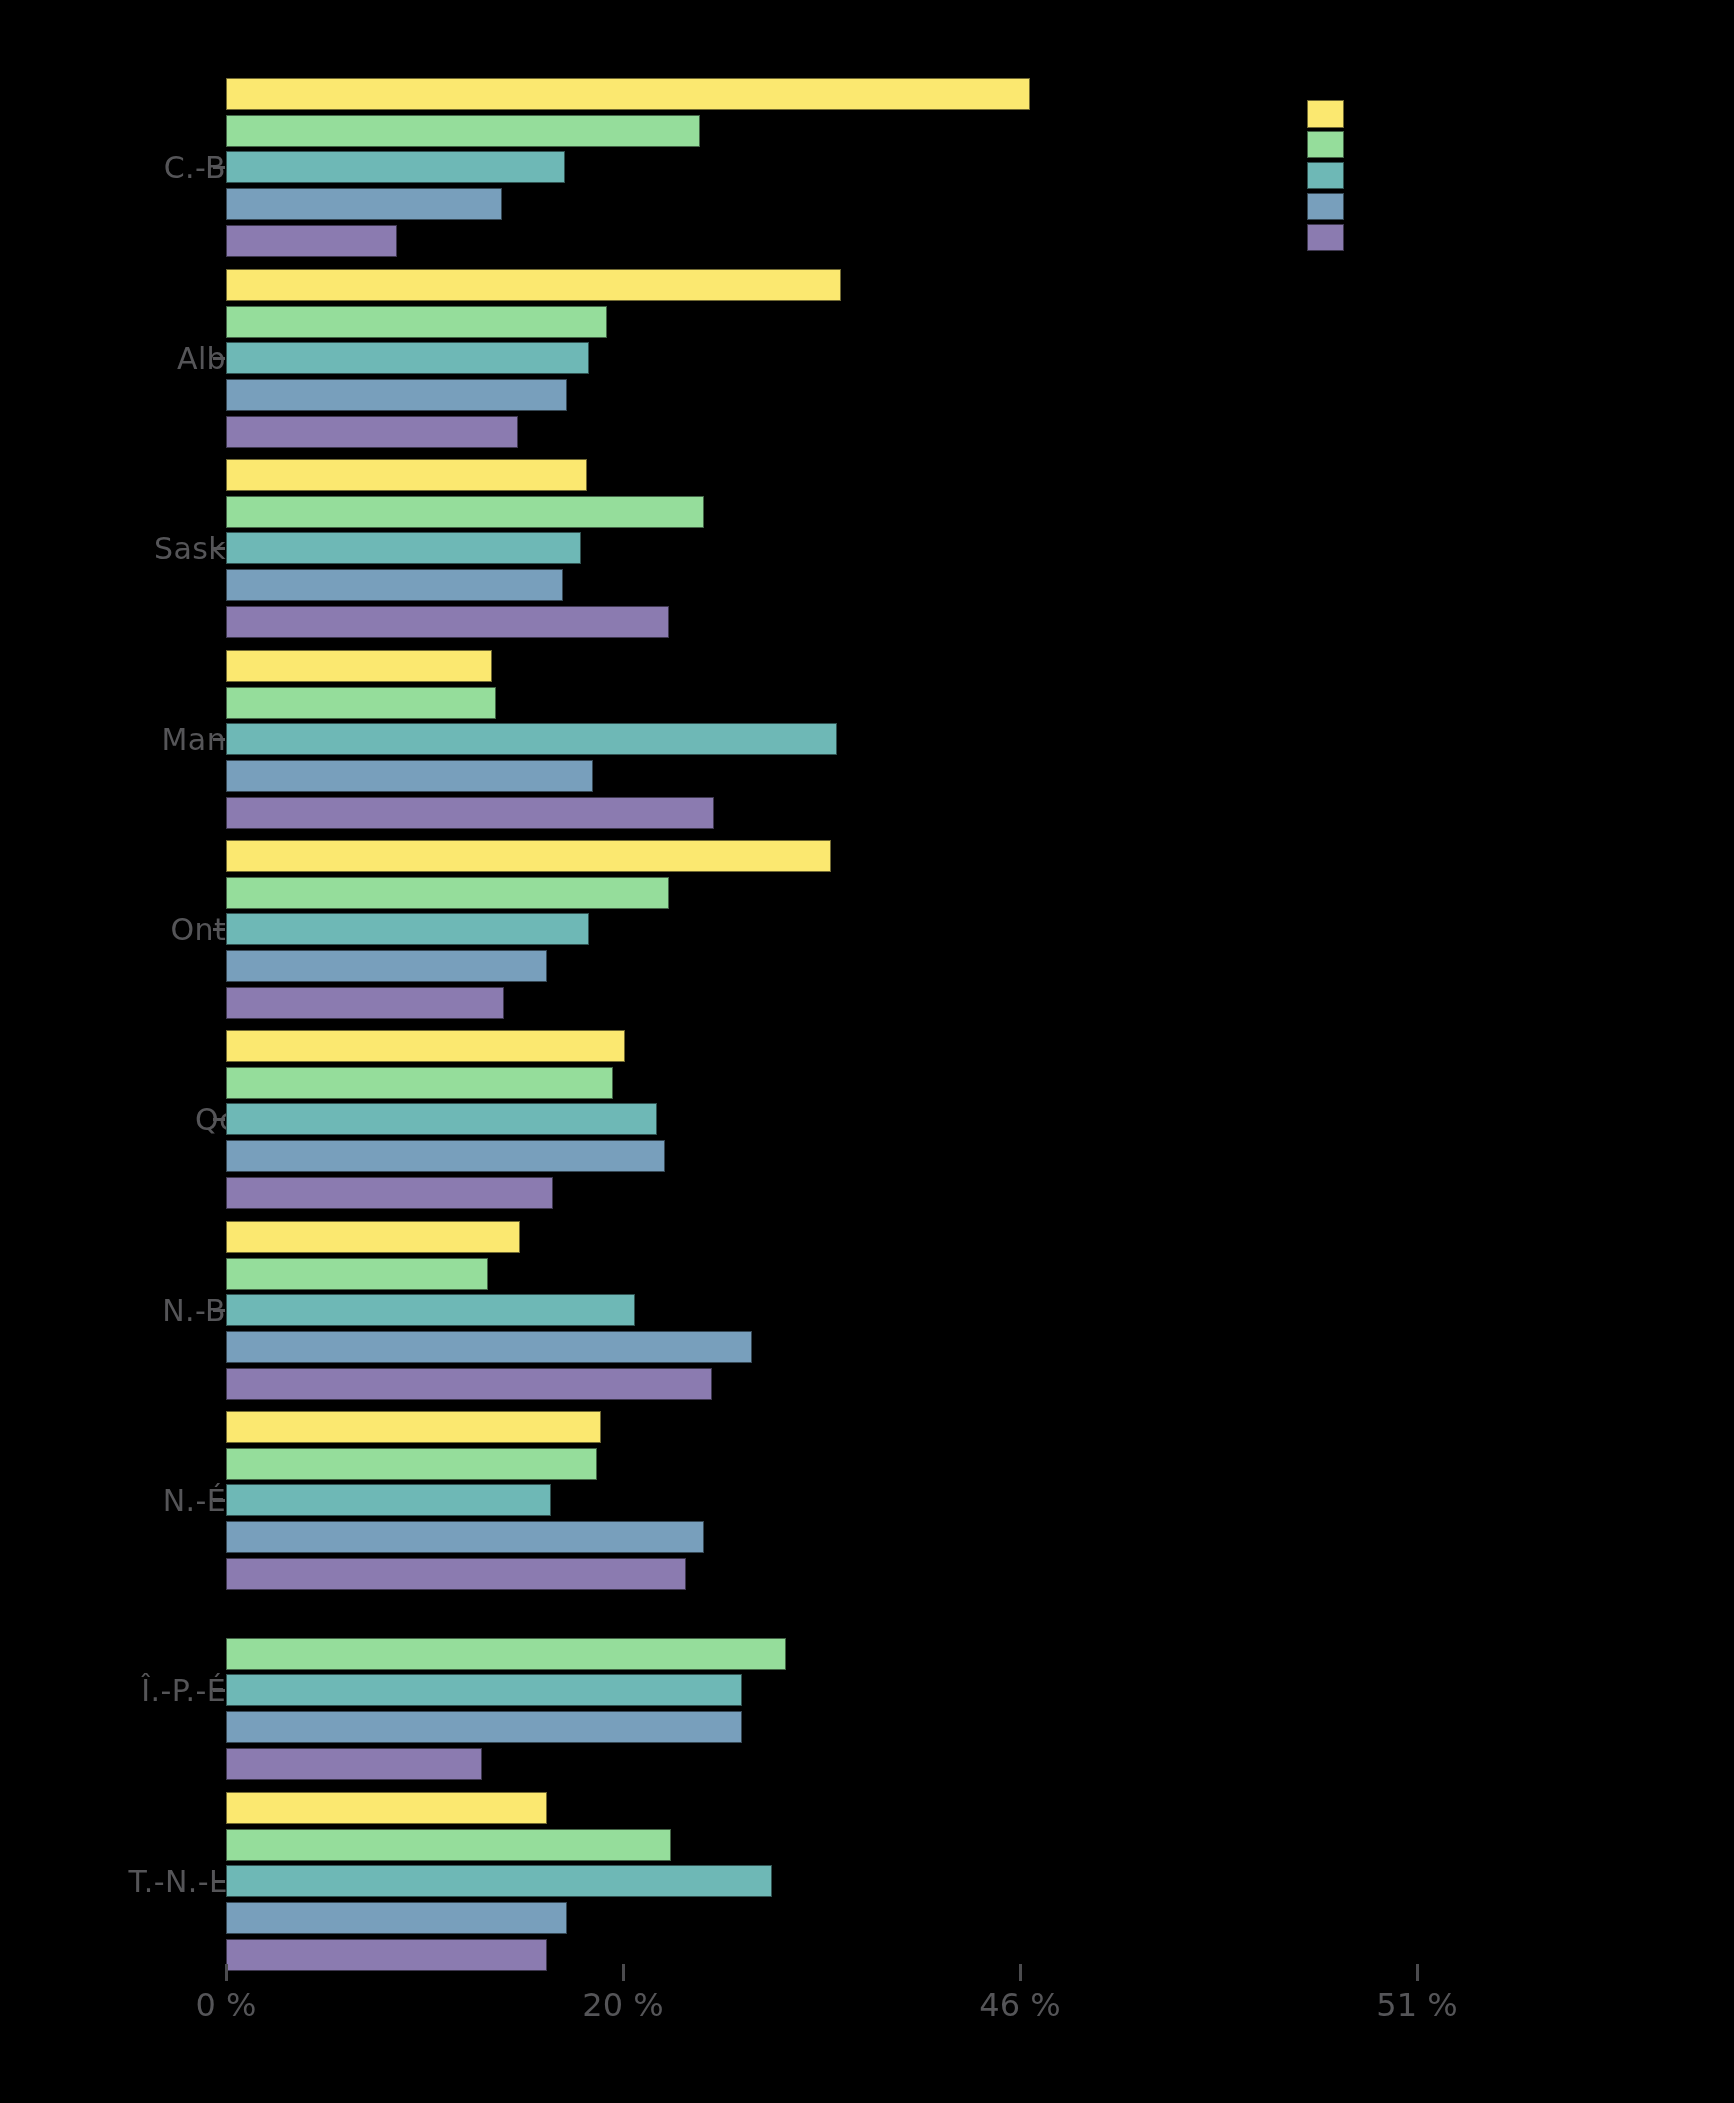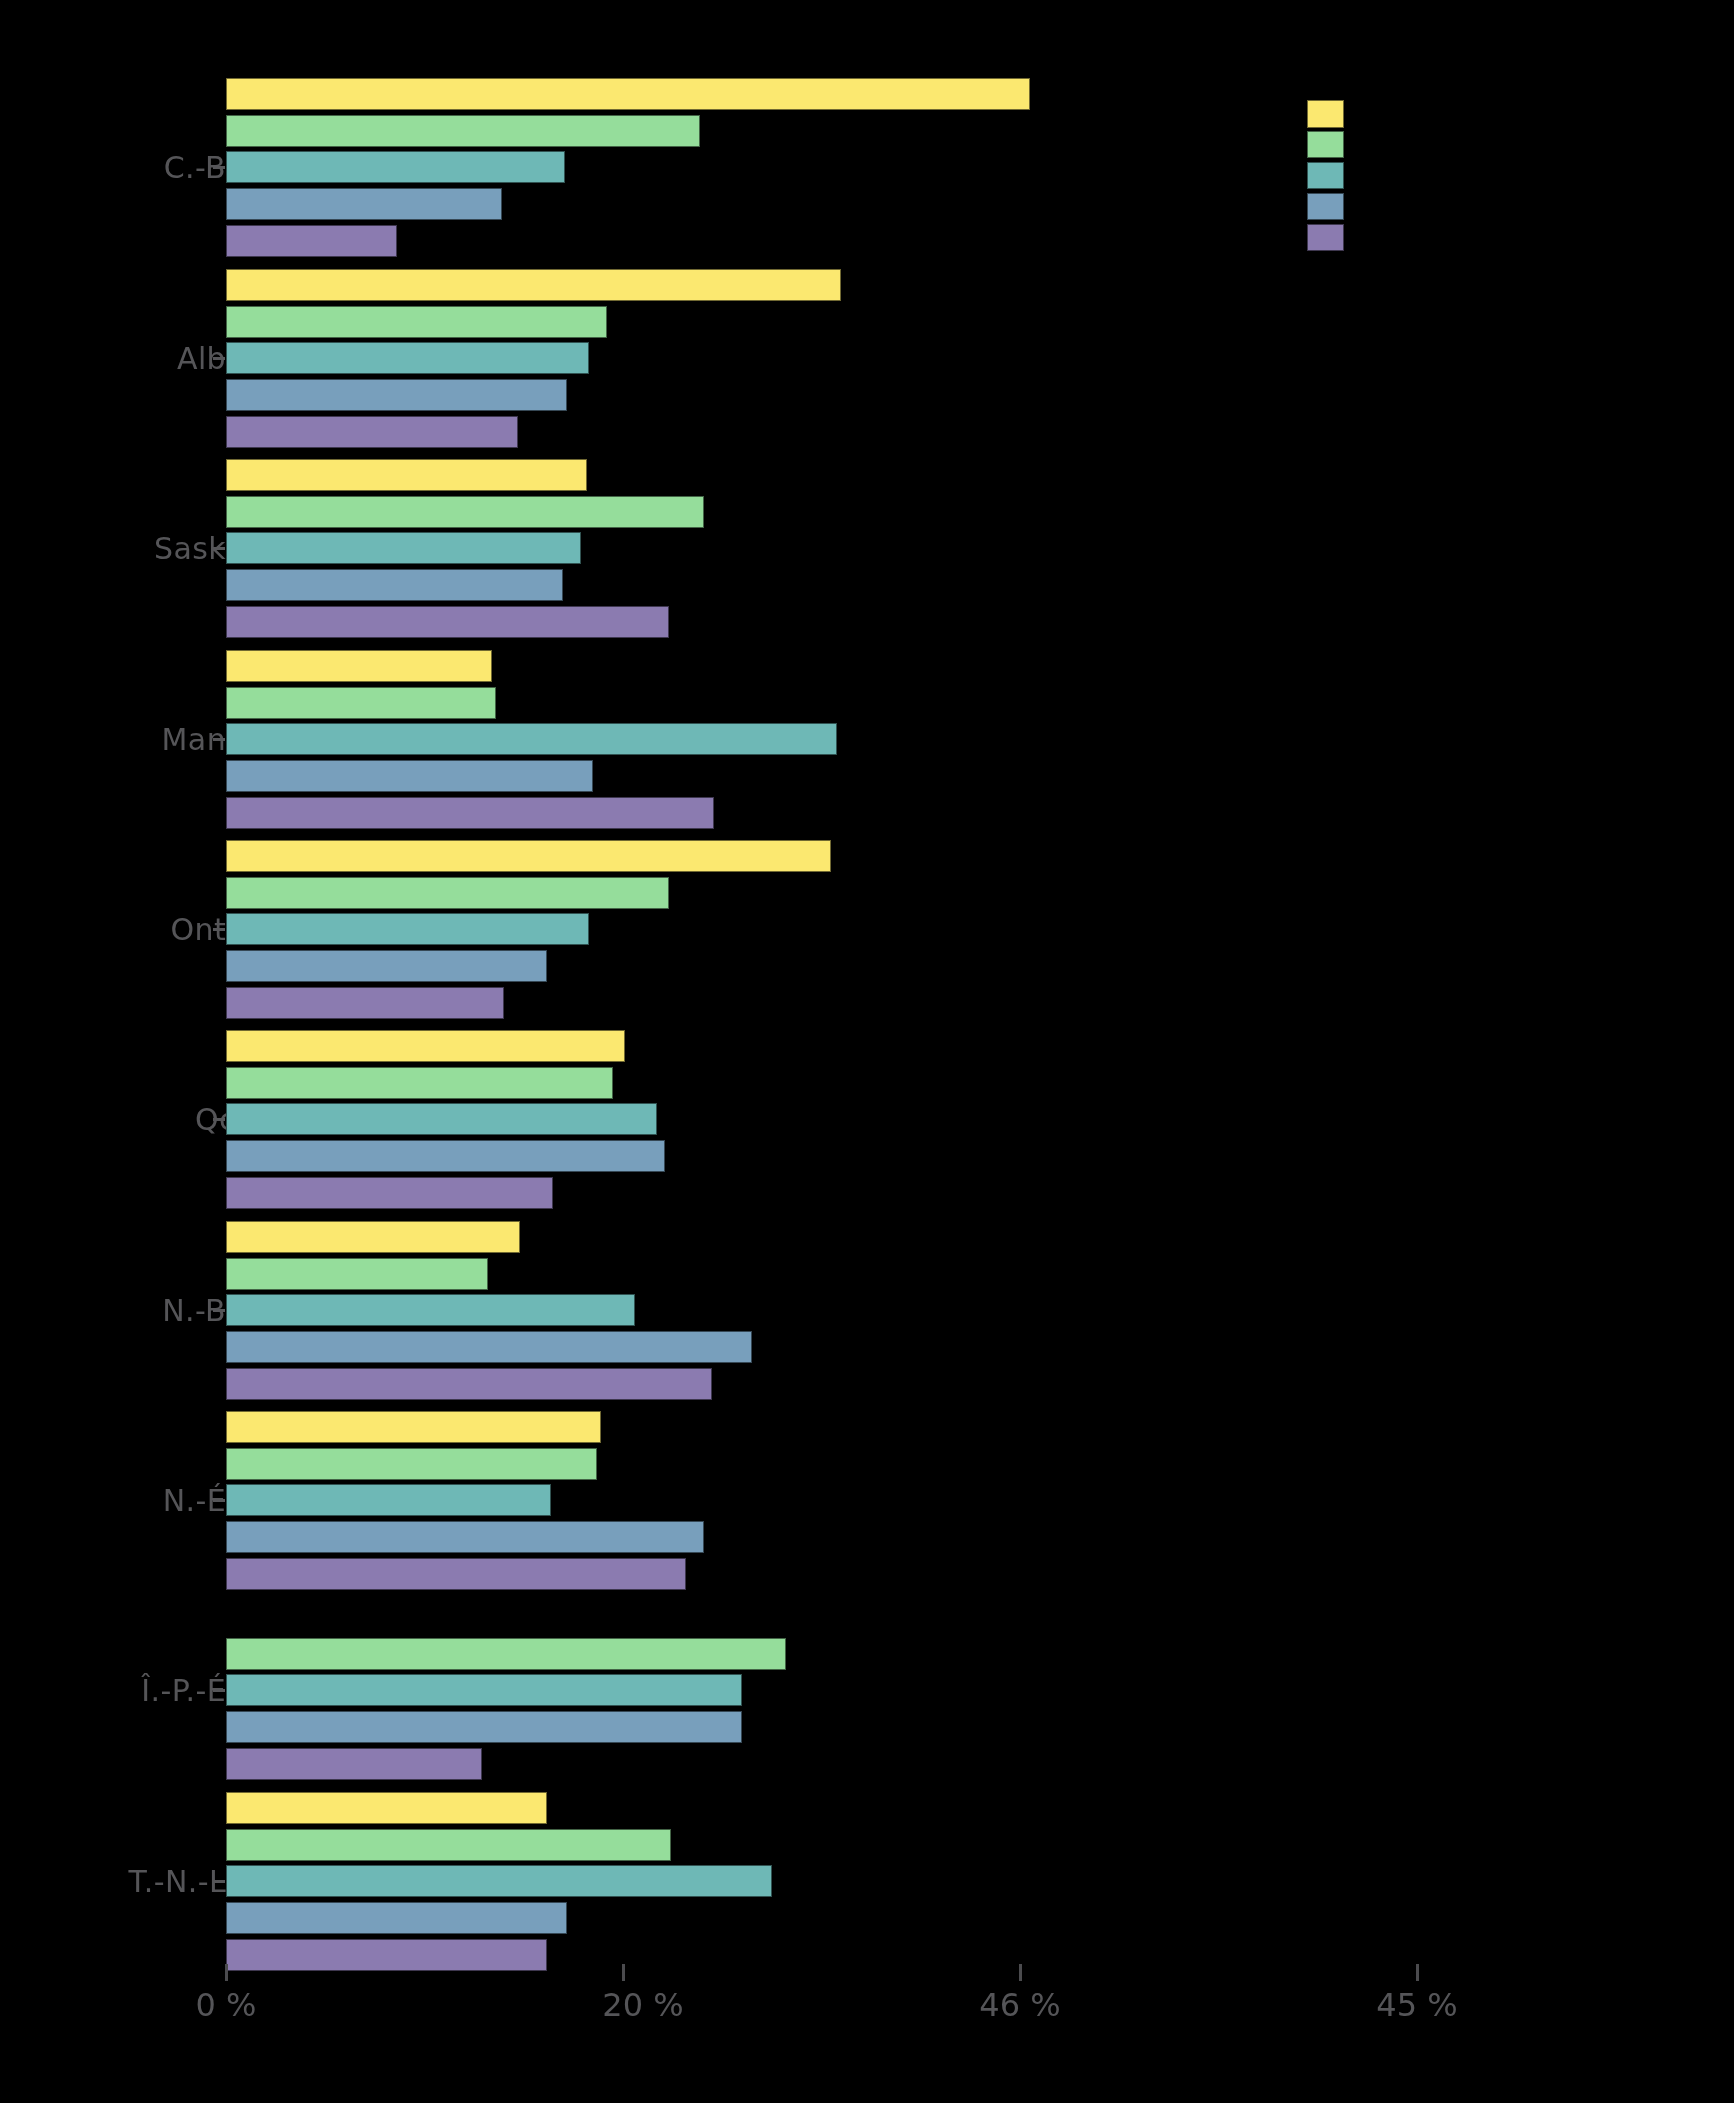--- a/index.html
+++ b/index.html
@@ -218,25 +218,25 @@
         </div>
         <div class="bar-row" style="top: 147px; height: 32px; width: 1503px;">
           <div class="bar" title="16.2 %" style="width: 321px; background: rgb(139, 123, 176);"></div>
         </div>
       </div>
     </div>
   <div class="axis-x" id="axis-x">
       <div class="xtick" style="left: 225px;"></div>
       <div class="xlabel" style="left: 226px;">0 %</div>
       <div class="xtick" style="left: 622px;"></div>
-      <div class="xlabel" style="left: 643px; text-align: right;">20 %</div>
+      <div class="xlabel" style="left: 623px; text-align: right;">20 %</div>
       <div class="xtick" style="left: 1019px;"></div>
       <div class="xlabel" style="left: 1020px;">46 %</div>
       <div class="xtick" style="left: 1416px;"></div>
-      <div class="xlabel" style="left: 1417px;">45 %</div>
+      <div class="xlabel" style="left: 1417px;">51 %</div>
     </div>
   <div class="legend" id="legend">
       <div class="legend-item">
         <div class="legend-swatch" style="background: rgb(251, 232, 112);"></div>
         <div class="legend-label"></div>
       </div>
       <div class="legend-item">
         <div class="legend-swatch" style="background: rgb(149, 221, 155);"></div>
         <div class="legend-label"></div>
       </div>

